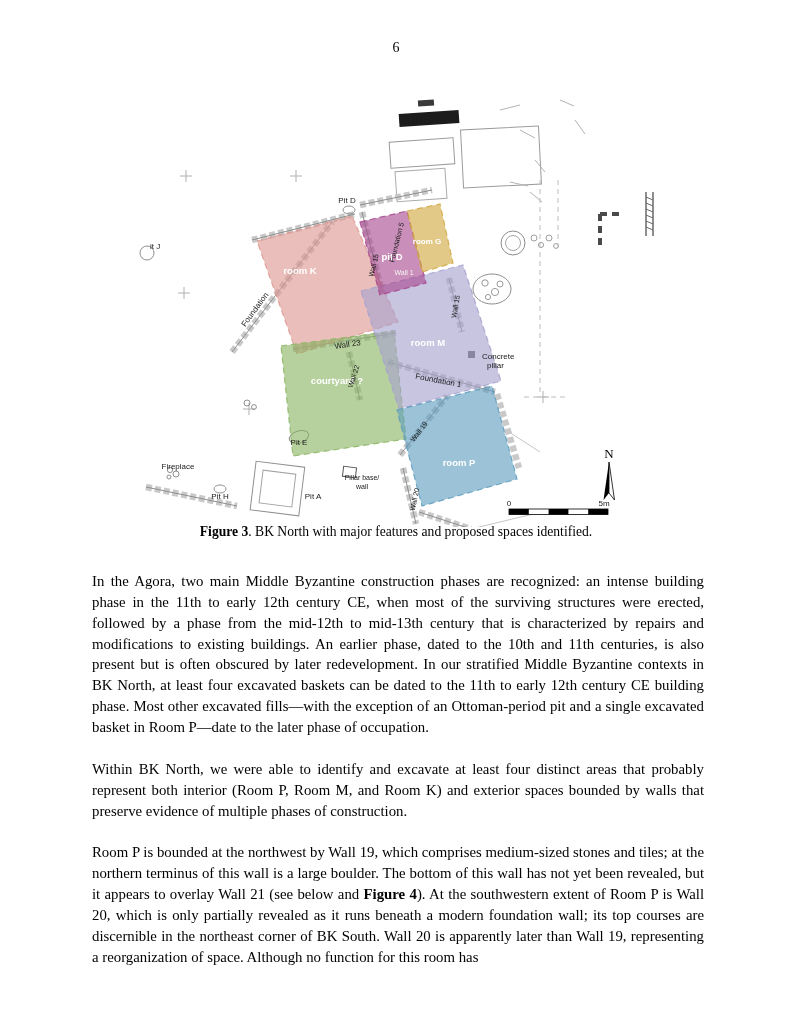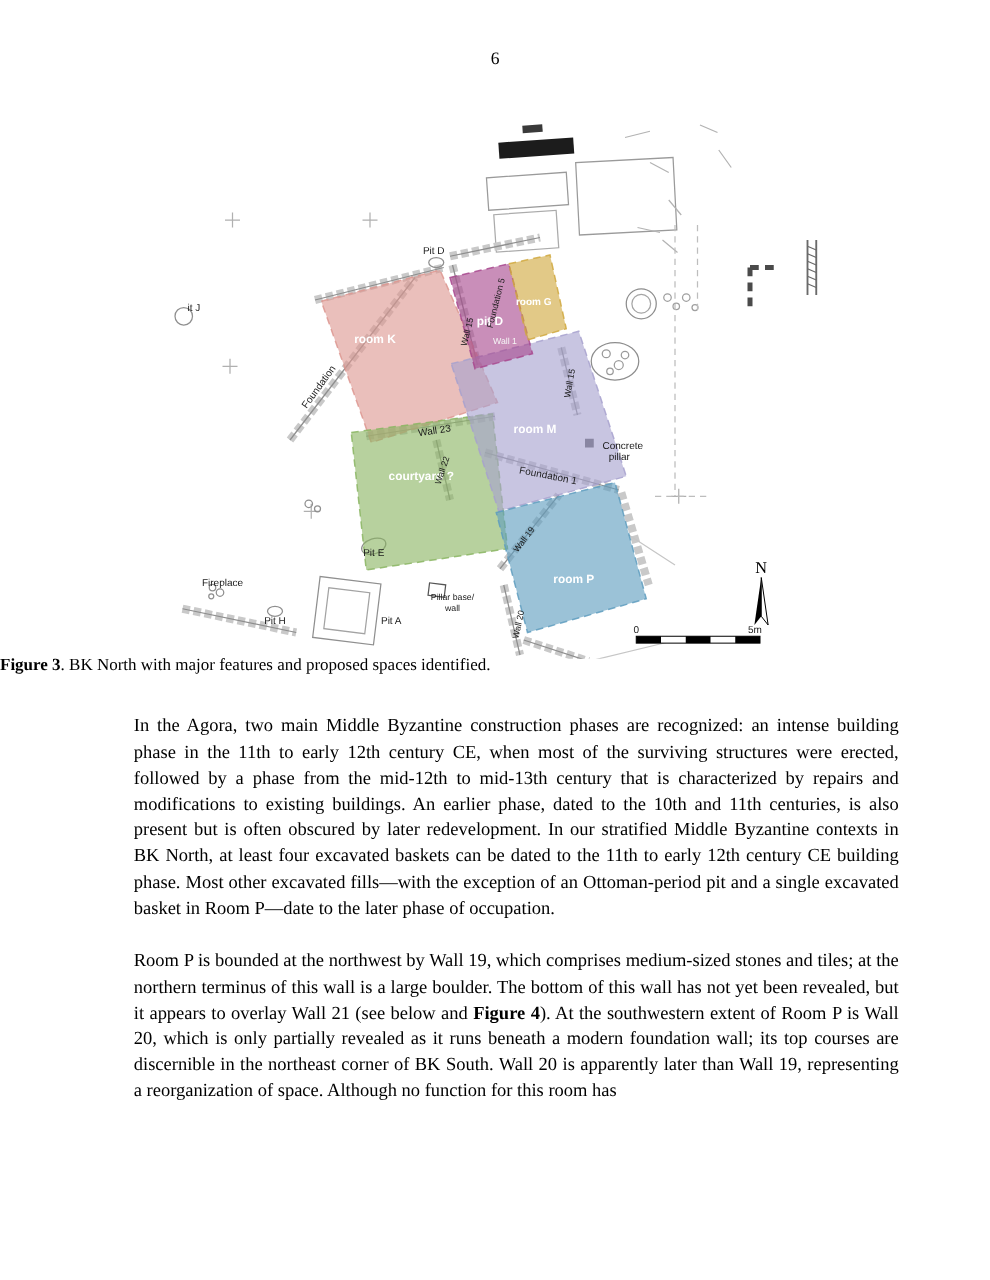--- a/index.html
+++ b/index.html
@@ -4,22 +4,22 @@
 <style>
   * { margin:0; padding:0; box-sizing:border-box; }
   html,body { background:#e9e9e9; }
   body { font-family:"Liberation Serif", serif; color:#000; }
   .page {
     position:relative; width:792px; height:1024px; margin:0 auto;
     background:#ffffff; overflow:hidden;
   }
   .page-number { position:absolute; top:40px; left:0; width:100%; text-align:center; font-size:14px; }
   .map-wrap { position:absolute; top:85px; left:128px; width:542px; height:442px; }
-  .caption { position:absolute; top:524px; left:0; width:100%; font-size:13.6px; line-height:1.2; }
-  .body-text { position:absolute; top:571px; left:92px; width:612px; font-size:14.8px; line-height:1.41;margin-left:15px; }
+  .caption { position:absolute; top:524px; left:0; width:100%; text-align:center; font-size:13.6px; line-height:1.2; }
+  .body-text { position:absolute; top:571px; left:92px; width:612px; font-size:14.8px; line-height:1.41; }
   .body-text p { margin-bottom:21px; text-align:justify; }
   svg text { font-family:"Liberation Sans", sans-serif; }
   .map-label { font-size:8px; fill:#1a1a1a; }
   .map-label.small { font-size:7px; }
   .map-label.light { fill:#f5f5f5; }
   .region { fill-opacity:0.62; stroke-opacity:0.85; stroke-width:1.2; stroke-dasharray:6 4; }
   .region-label { font-size:9.5px; font-weight:700; fill:#ffffff; }
   .region-label.small { font-size:8px; }
 </style>
 </head>
@@ -177,16 +177,17 @@
 
     </svg>
   </div>
 
   <div class="caption">
     <div><b>Figure 3</b><span>. BK North with major features and proposed spaces identified.</span></div>
   </div>
 
   <div class="body-text">
     <p>In the Agora, two main Middle Byzantine construction phases are recognized: an intense building phase in the 11th to early 12th century CE, when most of the surviving structures were erected, followed by a phase from the mid-12th to mid-13th century that is characterized by repairs and modifications to existing buildings. An earlier phase, dated to the 10th and 11th centuries, is also present but is often obscured by later redevelopment. In our stratified Middle Byzantine contexts in BK North, at least four excavated baskets can be dated to the 11th to early 12th century CE building phase. Most other excavated fills—with the exception of an Ottoman-period pit and a single excavated basket in Room P—date to the later phase of occupation.</p>
+    <p>Within BK North, we were able to identify and excavate at least four distinct areas that probably represent both interior (Room P, Room M, and Room K) and exterior spaces bounded by walls that preserve evidence of multiple phases of construction.</p>
     <p><span>Room P is bounded at the northwest by Wall 19, which comprises medium-sized stones and tiles; at the northern terminus of this wall is a large boulder. The bottom of this wall has not yet been revealed, but it appears to overlay Wall 21 (see below and </span><b>Figure 4</b><span>). At the southwestern extent of Room P is Wall 20, which is only partially revealed as it runs beneath a modern foundation wall; its top courses are discernible in the northeast corner of BK South. Wall 20 is apparently later than Wall 19, representing a reorganization of space. Although no function for this room has</span></p>
   </div>
 
 </div>
 
 </body></html>

